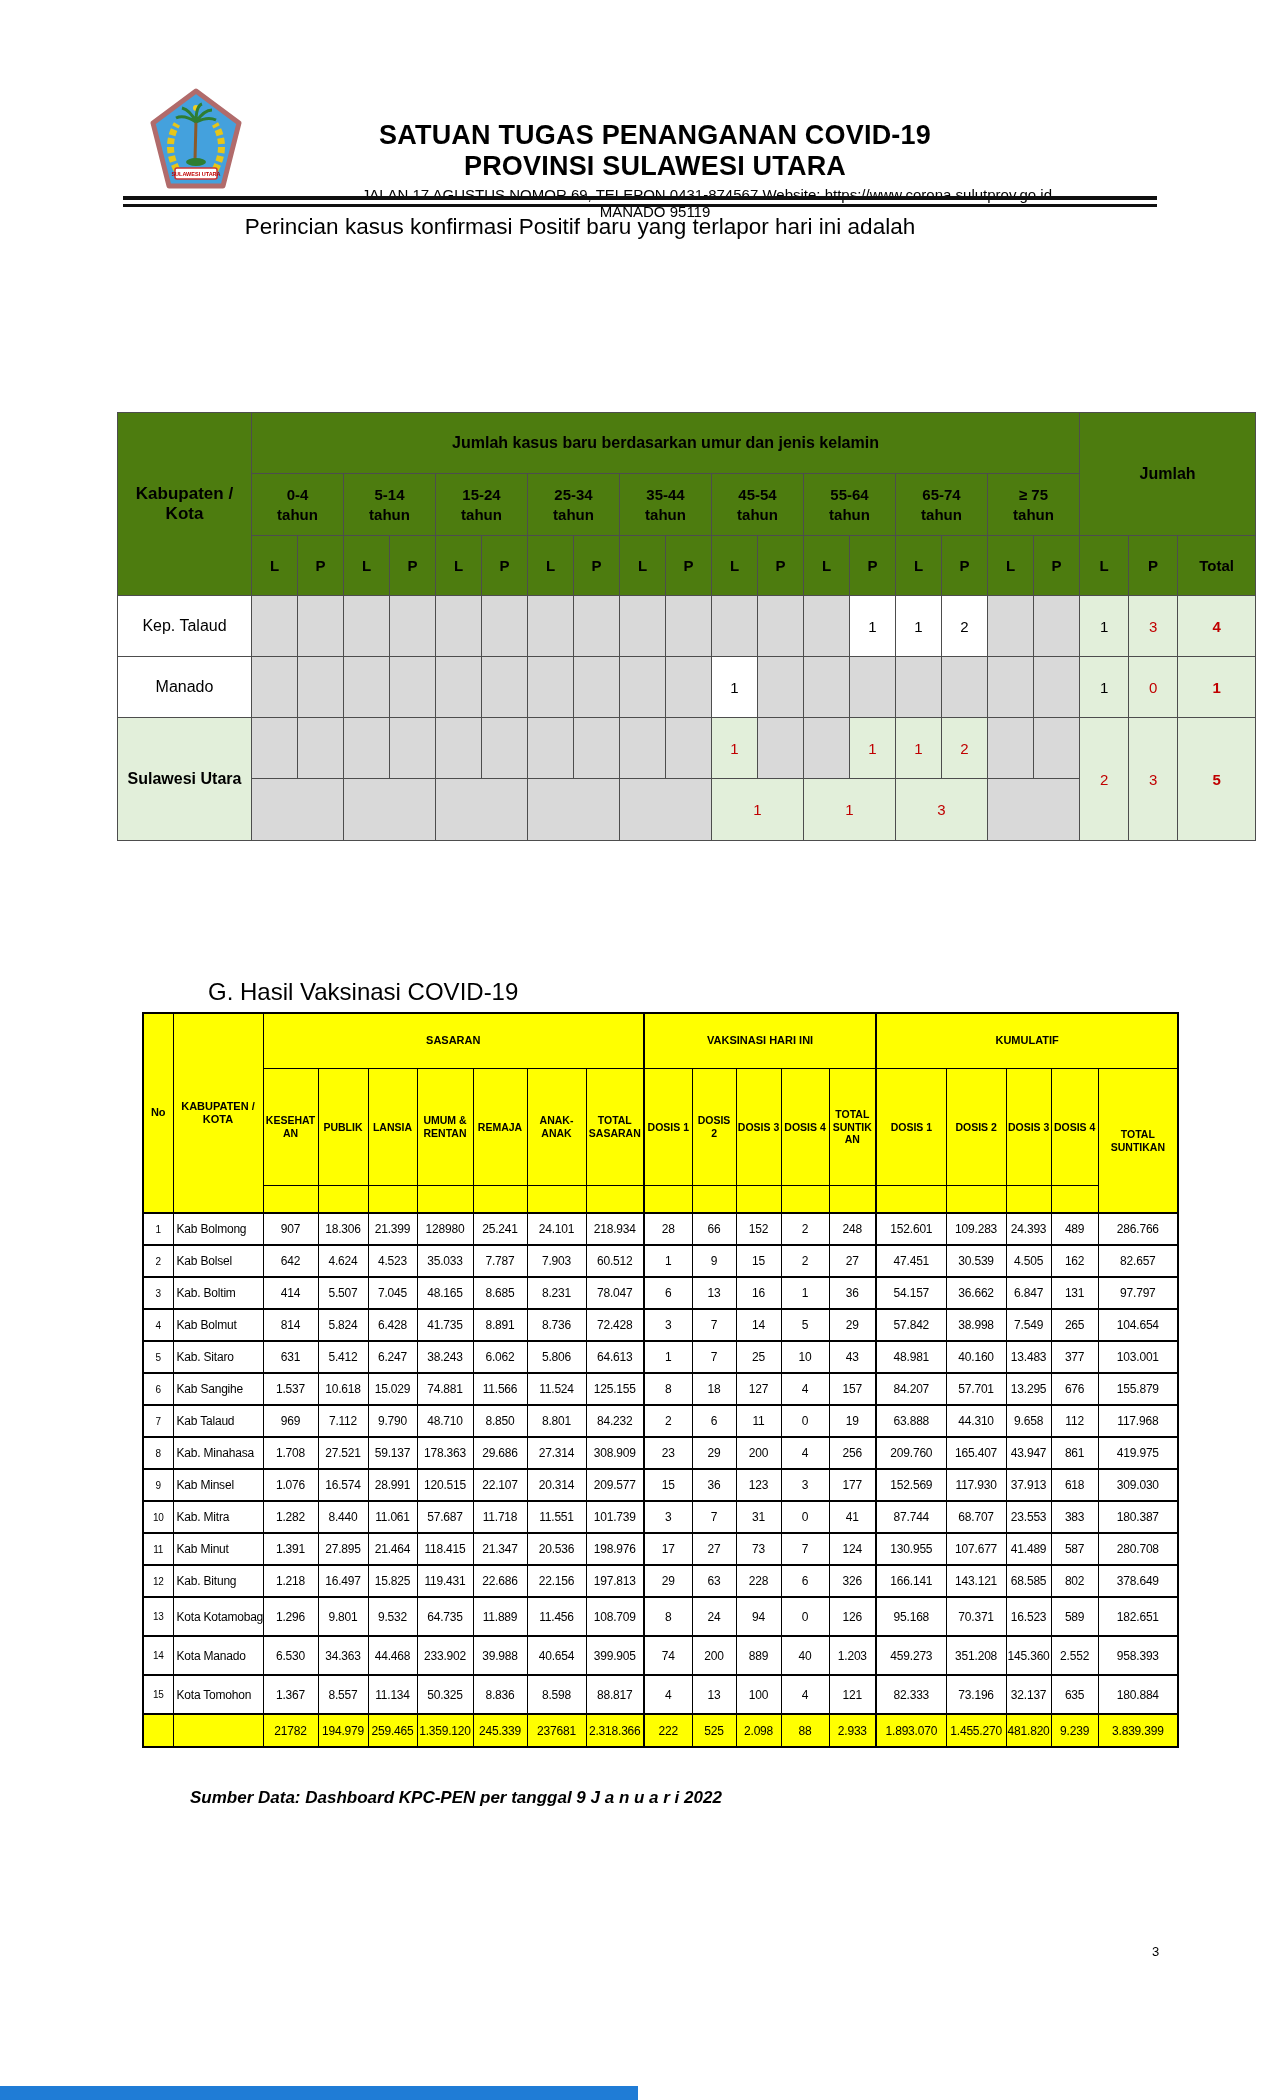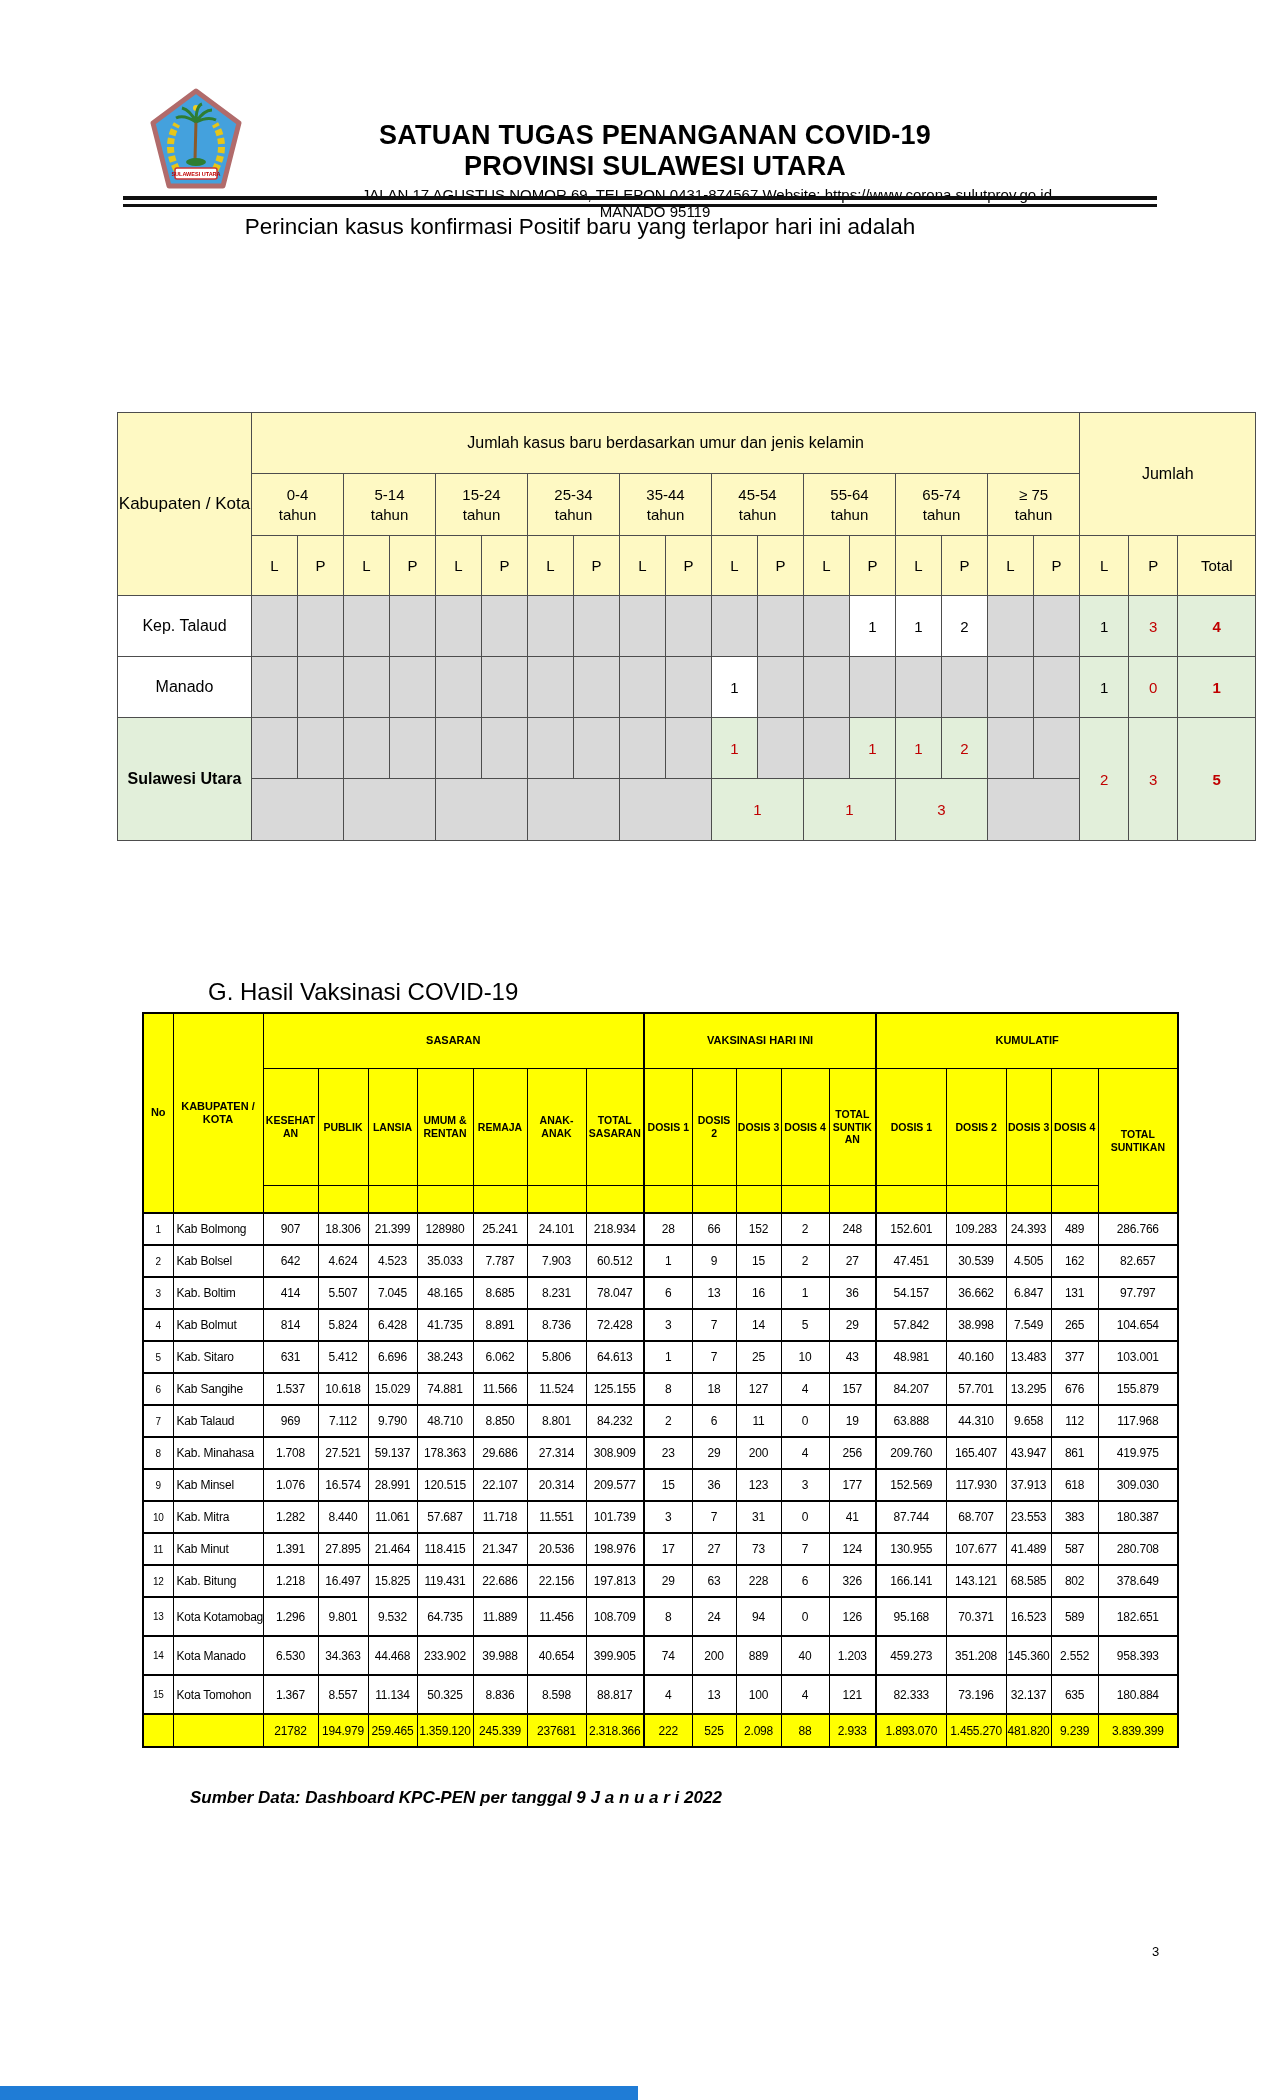--- a/index.html
+++ b/index.html
@@ -15,21 +15,21 @@
   .rule{position:absolute;left:123px;top:196px;width:1034px;height:4px;
         border-top:4px solid #101010;border-bottom:3px solid #101010;}
 
   .intro{position:absolute;left:150px;top:210px;width:860px;text-align:center;
          font-size:22.5px;line-height:1.5;}
 
   
   .ct{position:absolute;left:117px;top:412px;width:1138px;border-collapse:collapse;
       table-layout:fixed;font-size:15px;}
   .ct td{border:1px solid #4d4d4d;text-align:center;vertical-align:middle;padding:0;overflow:hidden;}
-  .ct .hdr{background:#fef9c3;}
+  .ct .hdr{background:#4d7c0f;font-weight:bold;}
   .ct tr.hr1 td{height:60px;}
   .ct tr.hr2 td{height:61px;}
   .ct tr.hr3 td{height:59px;}
   .ct .gh,.ct .jh{font-size:16px;}
   .ct .corner{font-size:17px;}
   .ct .ageh{white-space:pre-line;line-height:1.3;}
   .ct tr.dr td{height:60px;}
   .ct tr.dr2 td{height:61px;}
   .ct .ge{background:#d9d9d9;}
   .ct .vw{background:#ffffff;}
@@ -406,21 +406,21 @@
           <td class="vv">38.998</td>
           <td class="vv">7.549</td>
           <td class="vv">265</td>
           <td class="vv">104.654</td>
         </tr>
         <tr class="vdr">
           <td class="vno">5</td>
           <td class="vnm">Kab. Sitaro</td>
           <td class="vv">631</td>
           <td class="vv">5.412</td>
-          <td class="vv">6.696</td>
+          <td class="vv">6.247</td>
           <td class="vv">38.243</td>
           <td class="vv">6.062</td>
           <td class="vv">5.806</td>
           <td class="vv">64.613</td>
           <td class="vv gb">1</td>
           <td class="vv">7</td>
           <td class="vv">25</td>
           <td class="vv">10</td>
           <td class="vv">43</td>
           <td class="vv gb">48.981</td>

